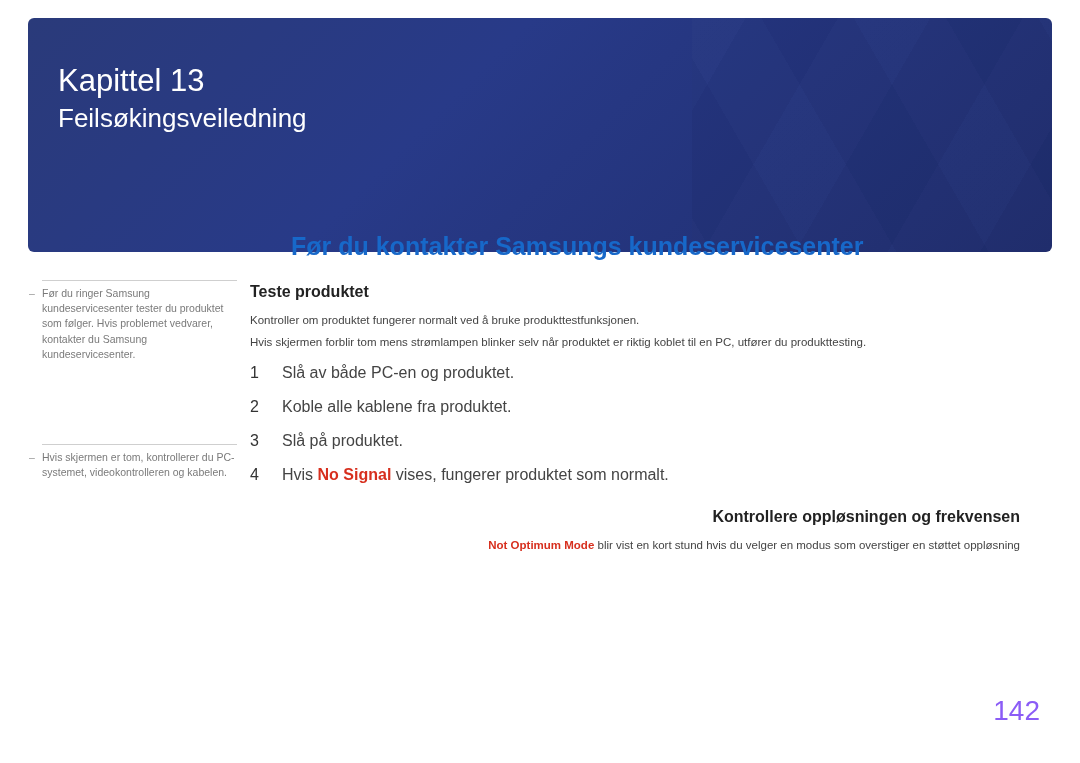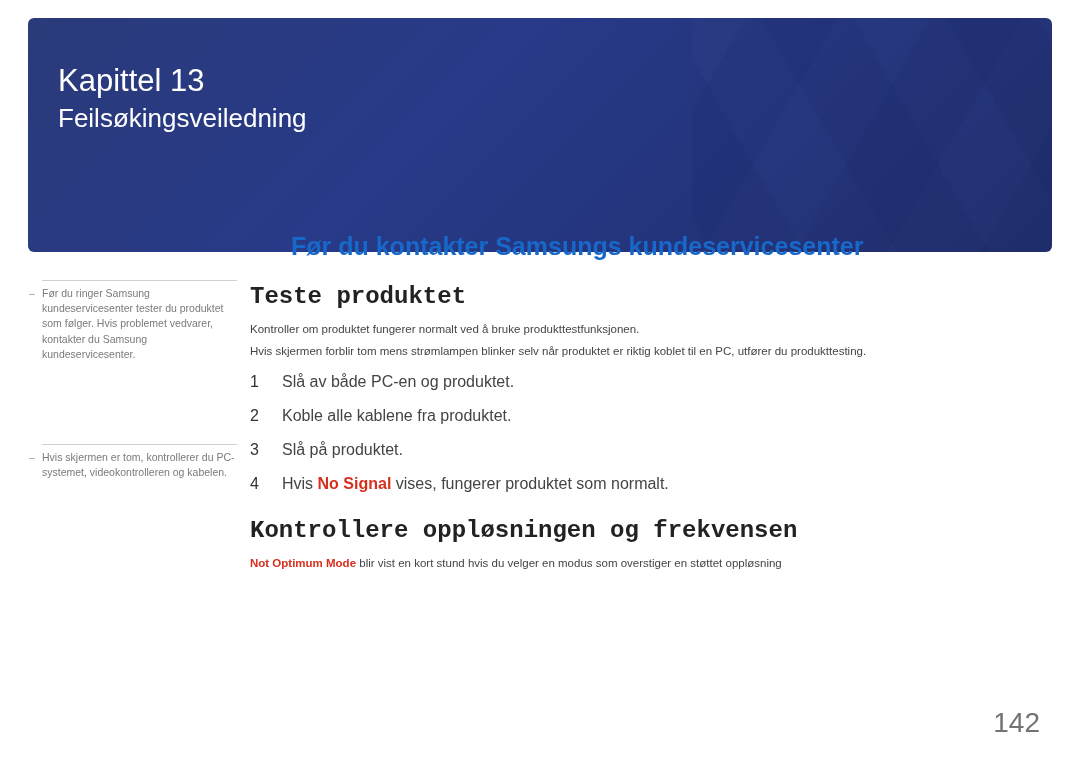--- a/index.html
+++ b/index.html
@@ -77,24 +77,23 @@
   .side-note { position: relative; padding-left: 0; }
   .section-heading {
     color: #1768c9;
     font-size: 25px;
     font-weight: 600;
     margin-bottom: 22px;
     margin-left: 41px;
   }
   .subsection {
     color: #222;
-    font-size: 24px;
+    font-size: 16px;
     font-weight: 600;
     margin-bottom: 11px;
-    font-family: Liberation Mono, monospace;
   }
   .body-text {
     color: #444;
     font-size: 11.5px;
     line-height: 1.55;
     margin-bottom: 4px;
   }
   .steps {
     margin-top: 12px;
   }
@@ -113,26 +112,27 @@
   .step-text {
     color: #444;
     font-size: 16px;
   }
   .red {
     color: #d72f1e;
     font-weight: 600;
   }
   .sub2 {
     margin-top: 24px;
+    text-align: right;
   }
   .page-num {
     position: absolute;
-    bottom: 24px;
+    bottom: 36px;
     right: 40px;
-    color: #737373;
+    color: #8b5cf6;
     font-size: 28px;
     font-weight: 300;
   }
 </style>
 </head>
 <body>
 
 <div class="banner">
   <div class="banner-chapter">Kapittel 13</div>
   <div class="banner-title">Feilsøkingsveiledning</div>

